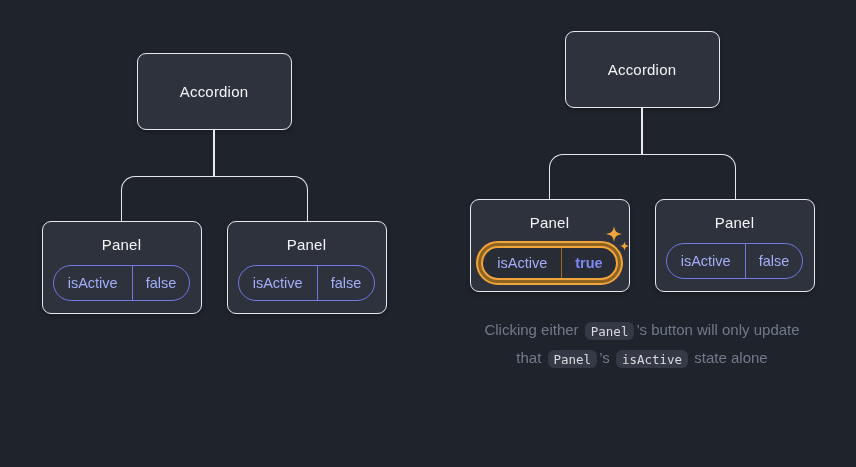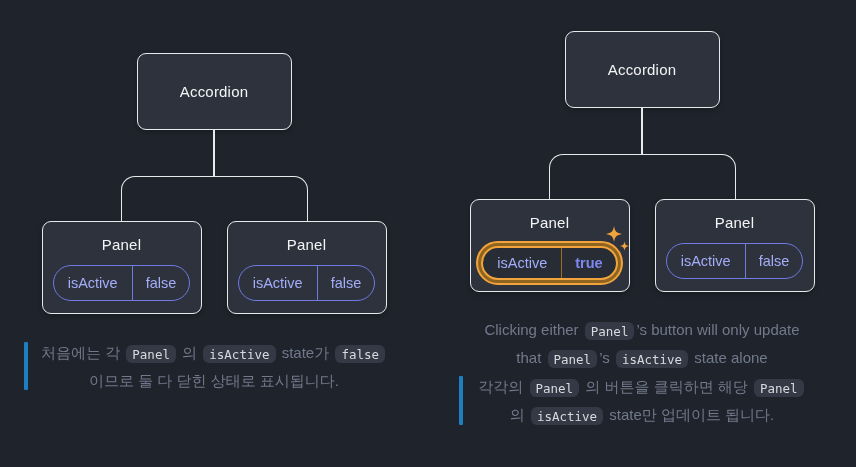--- a/index.html
+++ b/index.html
@@ -133,23 +133,20 @@
       <div class="panel-title">Panel</div>
       <div class="badge">
         <div class="cell">isActive</div>
         <div class="cell cell-value">false</div>
       </div>
     </div>
 
   </div>
 
   <div class="caption caption-w-left">
-    <div class="caption-ko">
-      <div class="bar"></div>
-    <span>처음에는 각 </span><code>Panel</code><span> 의 </span><code>isActive</code><span> state가 </span><code>false</code><span> 이므로 둘 다 닫힌 상태로 표시됩니다.</span></div>
   </div>
 </div>
 
 <div class="col col-right">
   <div class="root-box">
     <span>Accordion</span>
   </div>
   <div class="stem"></div>
   <div class="branch"></div>
   <div class="children">
@@ -173,17 +170,14 @@
       <div class="badge">
         <div class="cell">isActive</div>
         <div class="cell cell-value">false</div>
       </div>
     </div>
 
   </div>
 
   <div class="caption caption-w-right">
     <div><span>Clicking either </span><code>Panel</code><span>’s button will only update that </span><code>Panel</code><span>’s </span><code>isActive</code><span> state alone</span></div>
-    <div class="caption-ko">
-      <div class="bar"></div>
-    <span>각각의 </span><code>Panel</code><span> 의 버튼을 클릭하면 해당 </span><code>Panel</code><span> 의 </span><code>isActive</code><span> state만 업데이트 됩니다.</span></div>
   </div>
 </div>
 
 </body></html>

